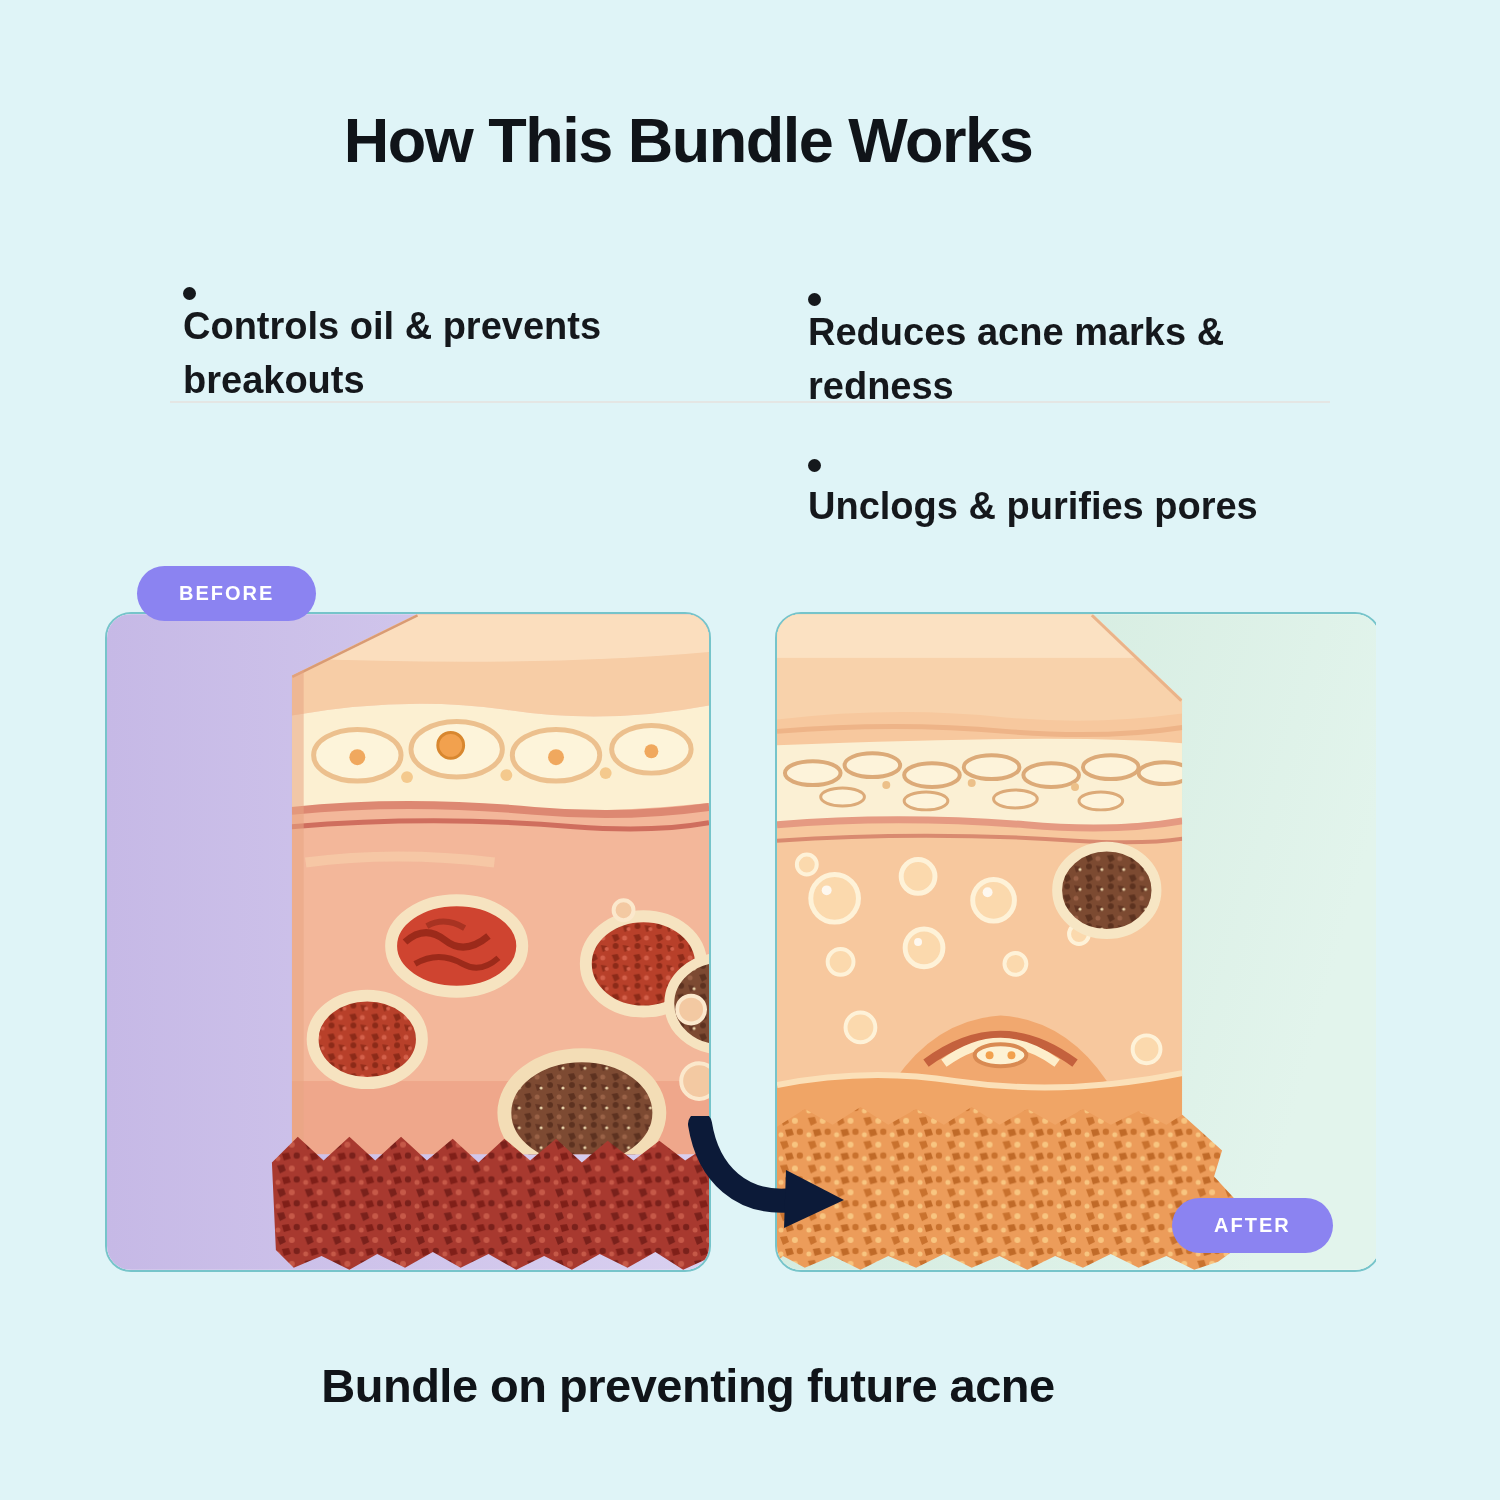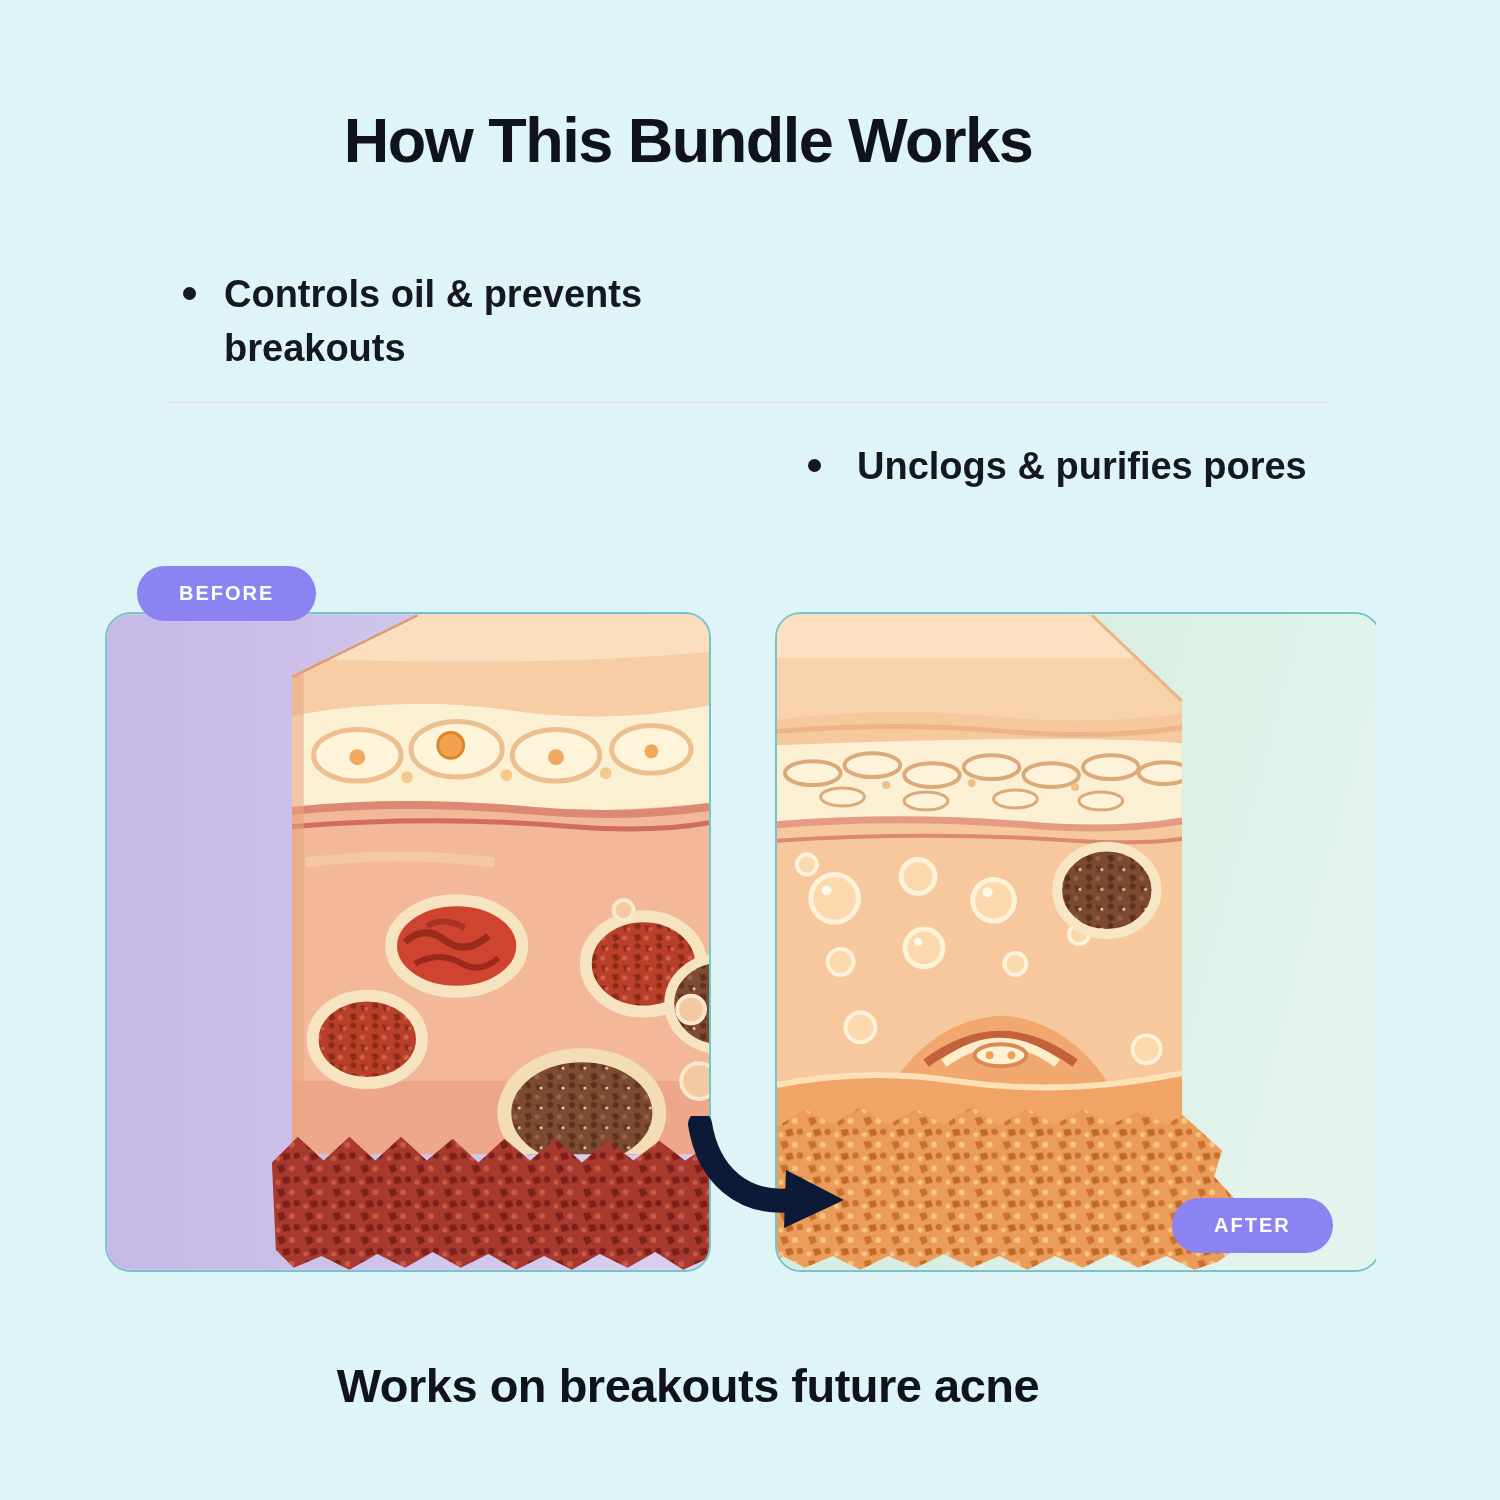--- a/index.html
+++ b/index.html
@@ -8,21 +8,21 @@
     position:relative; width:1376px; height:1500px;
     background:#dff4f7; overflow:hidden;
   }
   .title {
     position:absolute; top:104px; left:0; width:100%;
     text-align:center; font-size:63px; font-weight:700;
     color:#101419; letter-spacing:-1.5px;
   }
   .bullet {
     position:absolute; display:flex; align-items:flex-start;
-    font-size:38px; font-weight:600; color:#15181c; line-height:1.42;
+    font-size:38px; font-weight:600; color:#15181c; line-height:1.42;flex-direction:column;
   }
   .dot {
     width:13px; height:13px; border-radius:50%;
     background:#15181c; margin-top:19px; margin-right:28px; flex:none;
   }
   .b0 { left:183px; top:268px; width:470px; }
   .b1 { left:808px; top:274px; width:510px; }
   .b2 { left:183px; top:440px; width:620px; }
   .b3 { left:808px; top:440px; width:620px;gap:8px; }
   .divider {
@@ -57,20 +57,24 @@
 </head>
 <body>
 
 <div class="canvas">
 
   <div class="title">How This Bundle Works</div>
 
   <div class="bullet b0">
     <span class="dot"></span>
     <span>Controls oil &amp; prevents breakouts</span>
+  </div>
+  <div class="bullet b1">
+    <span class="dot"></span>
+    <span>Reduces acne marks &amp; redness</span>
   </div>
   <div class="divider"></div>
   <div class="bullet b3">
     <span class="dot"></span>
     <span>Unclogs &amp; purifies pores</span>
   </div>
 
   <div class="badge badge-before">BEFORE</div>
 
   <div class="panel panel-before">
@@ -242,15 +246,15 @@
     </svg>
   </div>
 
   <svg class="arrow" viewBox="0 0 162 114">
     <path d="M14 8 C 22 58, 56 90, 108 84" stroke="#0c1a38" stroke-width="24" fill="none" stroke-linecap="round"></path>
     <polygon points="100,54 158,84 98,112" fill="#0c1a38"></polygon>
   </svg>
 
   <div class="badge badge-after">AFTER</div>
 
-  <div class="caption">Works on breakouts future acne</div>
+  <div class="caption">Bundle on preventing future acne</div>
 
 </div>
 
 </body></html>

